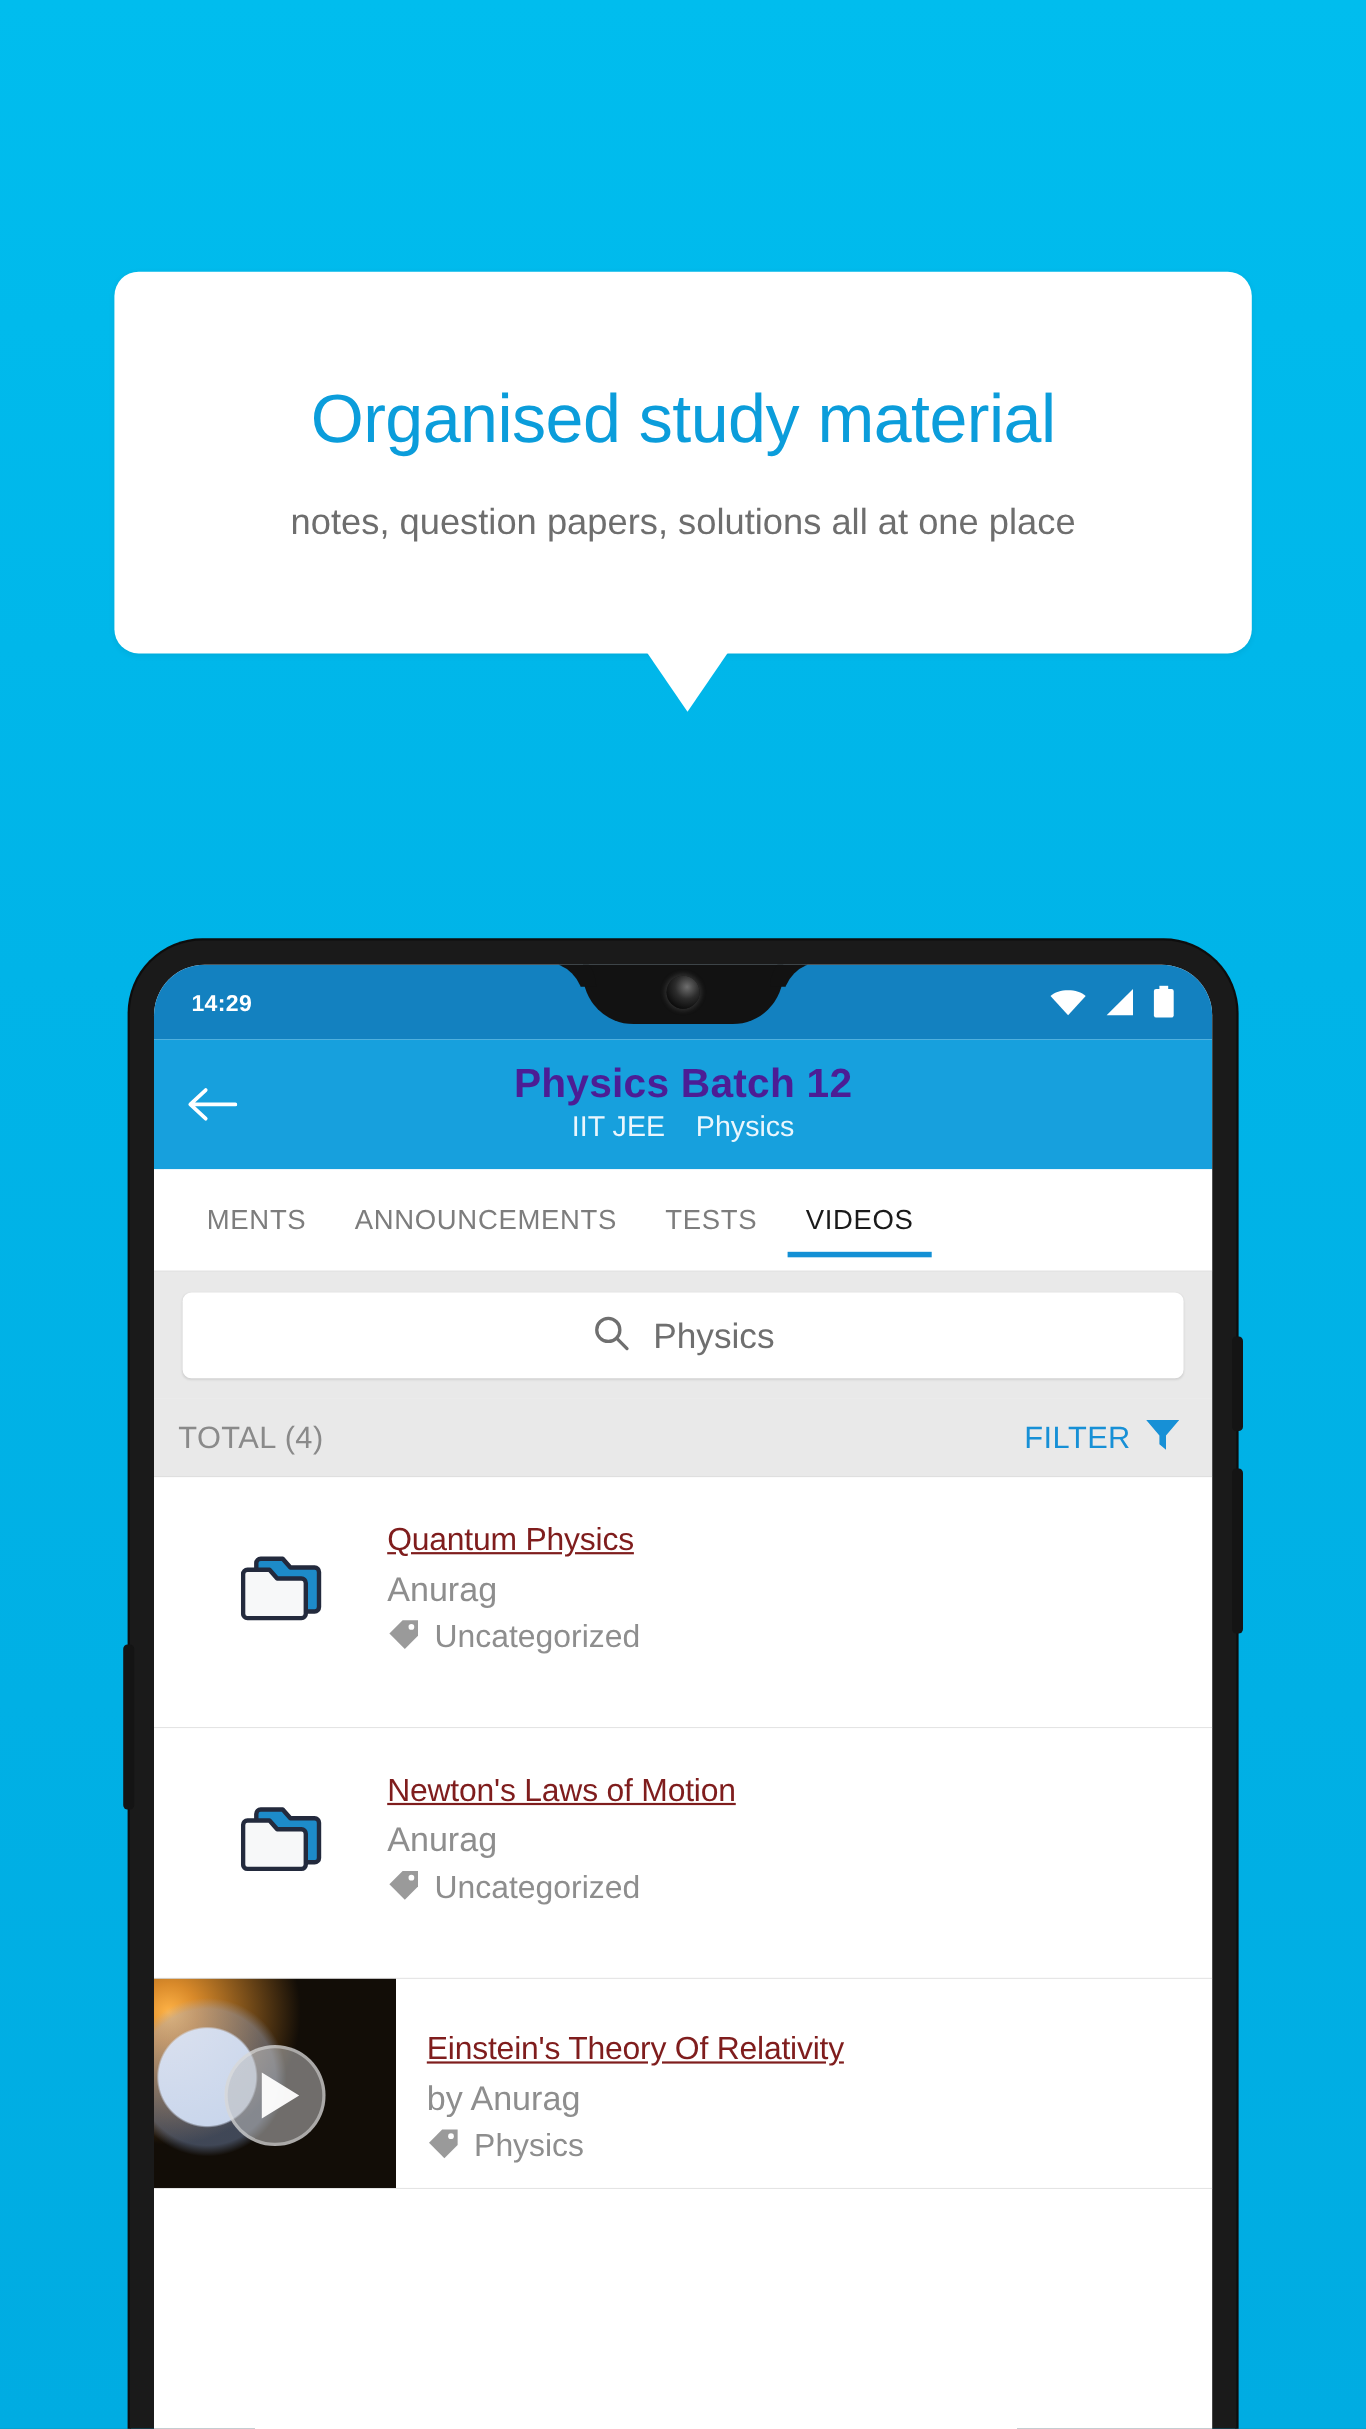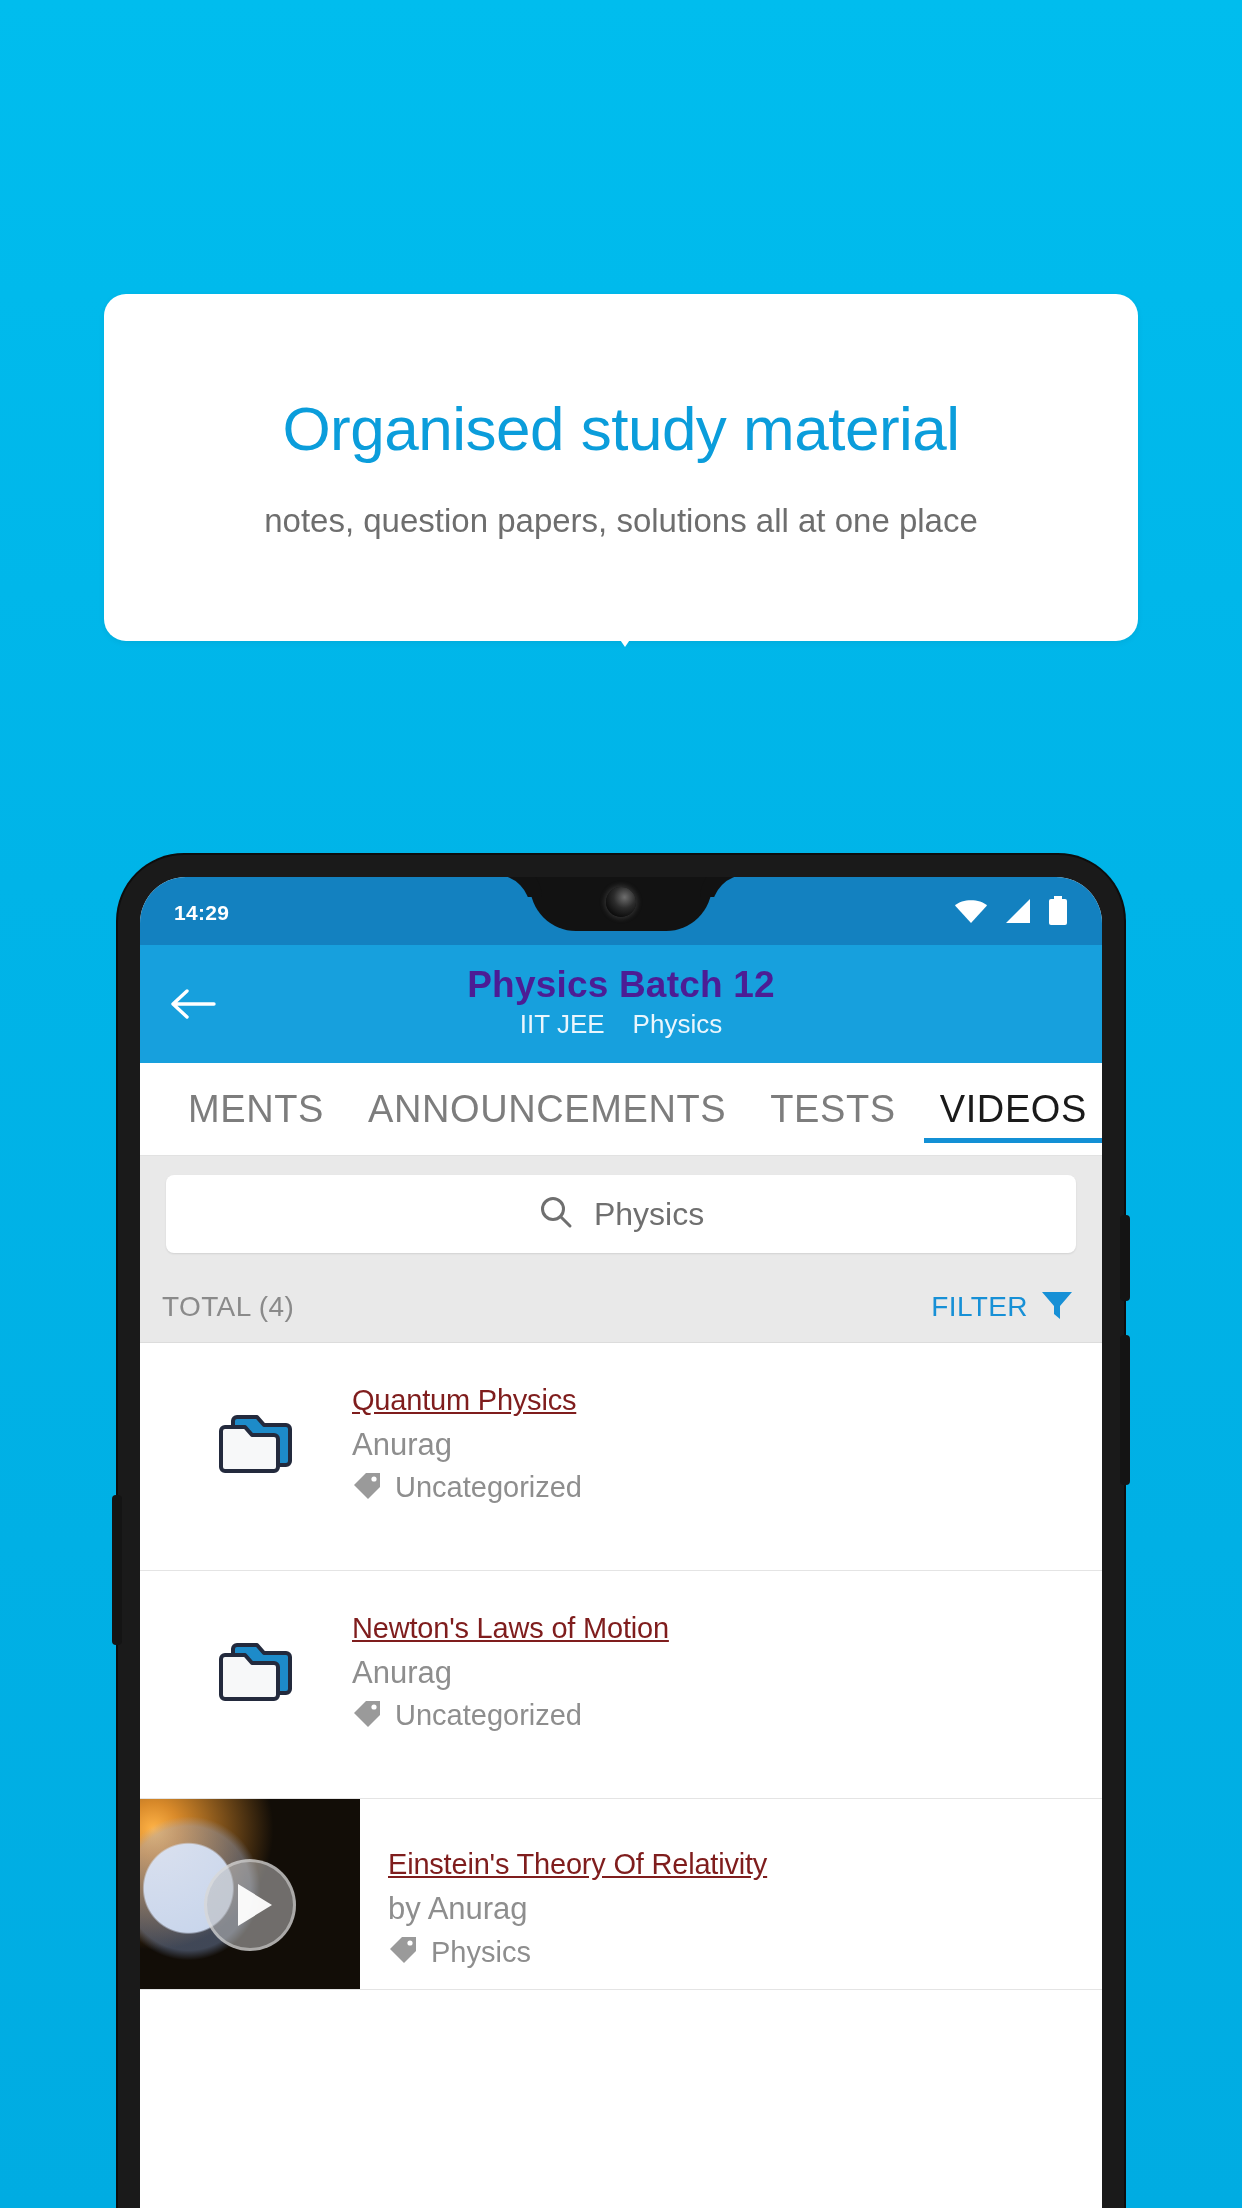--- a/index.html
+++ b/index.html
@@ -19,21 +19,21 @@
 
   
   #bubble {
     position:absolute;
     left:104px; top:247px;
     width:1034px; height:347px;
     background:#ffffff;
     border-radius:22px;
     box-shadow:0 2px 6px rgba(0,0,0,.06);
     display:flex; flex-direction:column;
-    align-items:center; justify-content:center;margin-top:47px;
+    align-items:center; justify-content:center;
   }
   #bubble-tail {
     position:absolute;
     left:588px; top:593px;
     width:0; height:0;
     border-left:37px solid transparent;
     border-right:37px solid transparent;
     border-top:54px solid #ffffff;
   }
   #headline {
@@ -163,21 +163,21 @@
   
   #tabs {
     background:#ffffff;
     height:92px;
     display:flex; align-items:center;
     position:relative;
     padding-left:26px;
     box-shadow:0 1px 0 #e2e2e2;
   }
   .tab {
-    font-size:38px;
+    font-size:25px;
     color:#7d7d7d;
     letter-spacing:.6px;
     white-space:nowrap;
     padding:0 22px;
     height:68px;
     display:flex; align-items:center;
     position:relative;
   }
   .tab.active { color:#1a1a1a; font-weight:400; }
   .tab.active::after {

